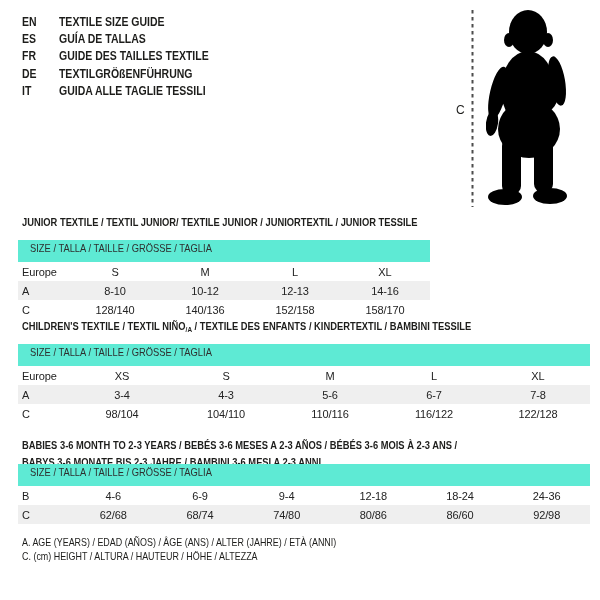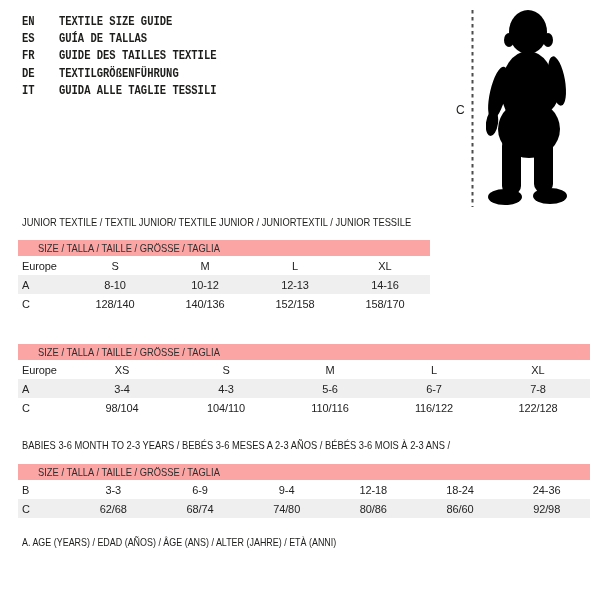--- a/index.html
+++ b/index.html
@@ -2,51 +2,51 @@
 <html><head>
 <meta charset="utf-8">
 <style>
   html,body { margin:0; padding:0; background:#fff; }
   .page {
     position:relative; width:600px; height:600px; background:#ffffff;
     color:#1d1d1b; font-family:"Liberation Sans", sans-serif; overflow:hidden;
   }
 
   
-  .lang-block { position:absolute; top:13px; left:22px;font-family:Liberation Mono, monospace; }
+  .lang-block { position:absolute; top:13px; left:22px; }
   .lang-row {
     display:flex; height:17.4px; align-items:center;
     font-weight:700; font-size:12.5px; white-space:nowrap;
     transform:scaleX(0.84); transform-origin:0 0;
   }
   .lang-code { width:44px; }
 
   
   .c-label { position:absolute; left:456px; top:103px; font-size:12px; font-weight:400; }
   .dash-line { position:absolute; left:471px; top:10px; }
   .baby { position:absolute; left:486px; top:9px; }
 
   
   .condensed { display:inline-block; transform:scaleX(0.85); transform-origin:0 50%; white-space:nowrap; }
 
   
-  .sec-title { position:absolute; left:22px; font-size:11px; font-weight:400; white-space:nowrap; }
+  .sec-title { position:absolute; left:22px; font-size:11px; font-weight:700; white-space:nowrap; }
   .s1-title { top:216px; }
   .s2-title { top:320px; }
   .s3-title { top:437px; line-height:16.5px; }
   .sub { font-size:7.5px; vertical-align:-2px; }
 
   
   .tbl { position:absolute; left:18px; }
   .s1-tbl { top:240px; width:412px; }
   .s2-tbl { top:344px; width:572px; }
   .s3-tbl { top:464px; width:572px; }
   .size-bar {
-    height:16px; line-height:17px; background:#fca5a5;
-    padding-left:20px; font-size:11px; color:#2e2e2e;
+    height:22px; line-height:17px; background:#5eead4;
+    padding-left:12px; font-size:11px; color:#2e2e2e;
   }
   table { border-collapse:collapse; table-layout:fixed; width:100%; }
   td { height:19px; font-size:11px; text-align:center; padding:0; letter-spacing:-0.1px; color:#232323; }
   td.lbl { text-align:left; padding-left:4px; }
   col.lblcol { width:52px; }
   tr.alt { background:#efefef; }
 
   
   .legend { position:absolute; left:22px; top:536px; }
   .legend-line { height:13.6px; font-size:10.5px; font-weight:400; white-space:nowrap; }
@@ -135,20 +135,23 @@
         <td class="lbl">C</td>
         <td>128/140</td>
         <td>140/136</td>
         <td>152/158</td>
         <td>158/170</td>
       </tr>
       </tbody>
     </table>
   </div>
 
+  <div class="sec-title s2-title">
+    <span class="condensed"><span>CHILDREN'S TEXTILE / TEXTIL NIÑO</span><span class="sub">/A</span><span> / TEXTILE DES ENFANTS / KINDERTEXTIL / BAMBINI TESSILE</span></span>
+  </div>
   <div class="tbl s2-tbl">
     <div class="size-bar">
       <span class="condensed">SIZE / TALLA / TAILLE / GRÖSSE / TAGLIA</span>
     </div>
     <table>
       <colgroup>
           <col class="lblcol">
           <col>
           <col>
           <col>
@@ -179,39 +182,40 @@
         <td>110/116</td>
         <td>116/122</td>
         <td>122/128</td>
       </tr>
       </tbody>
     </table>
   </div>
 
   <div class="sec-title s3-title">
     <div><span class="condensed">BABIES 3-6 MONTH TO 2-3 YEARS / BEBÉS 3-6 MESES A 2-3 AÑOS / BÉBÉS 3-6 MOIS À 2-3 ANS /</span></div>
+    <div><span class="condensed">BABYS 3-6 MONATE BIS 2-3 JAHRE / BAMBINI 3-6 MESI A 2-3 ANNI</span></div>
   </div>
   <div class="tbl s3-tbl">
     <div class="size-bar">
       <span class="condensed">SIZE / TALLA / TAILLE / GRÖSSE / TAGLIA</span>
     </div>
     <table>
       <colgroup>
           <col class="lblcol">
           <col>
           <col>
           <col>
           <col>
           <col>
           <col>
         </colgroup>
       <tbody>
       <tr>
         <td class="lbl">B</td>
-        <td>3-3</td>
+        <td>4-6</td>
         <td>6-9</td>
         <td>9-4</td>
         <td>12-18</td>
         <td>18-24</td>
         <td>24-36</td>
       </tr>
       <tr class="alt">
         <td class="lbl">C</td>
         <td>62/68</td>
         <td>68/74</td>
@@ -219,15 +223,16 @@
         <td>80/86</td>
         <td>86/60</td>
         <td>92/98</td>
       </tr>
       </tbody>
     </table>
   </div>
 
   <div class="legend">
     <div class="legend-line"><span class="condensed">A. AGE (YEARS) / EDAD (AÑOS) / ÂGE (ANS) / ALTER (JAHRE) / ETÀ (ANNI)</span></div>
+    <div class="legend-line"><span class="condensed">C. (cm) HEIGHT / ALTURA / HAUTEUR / HÖHE / ALTEZZA</span></div>
   </div>
 
 </div>
 
 </body></html>

